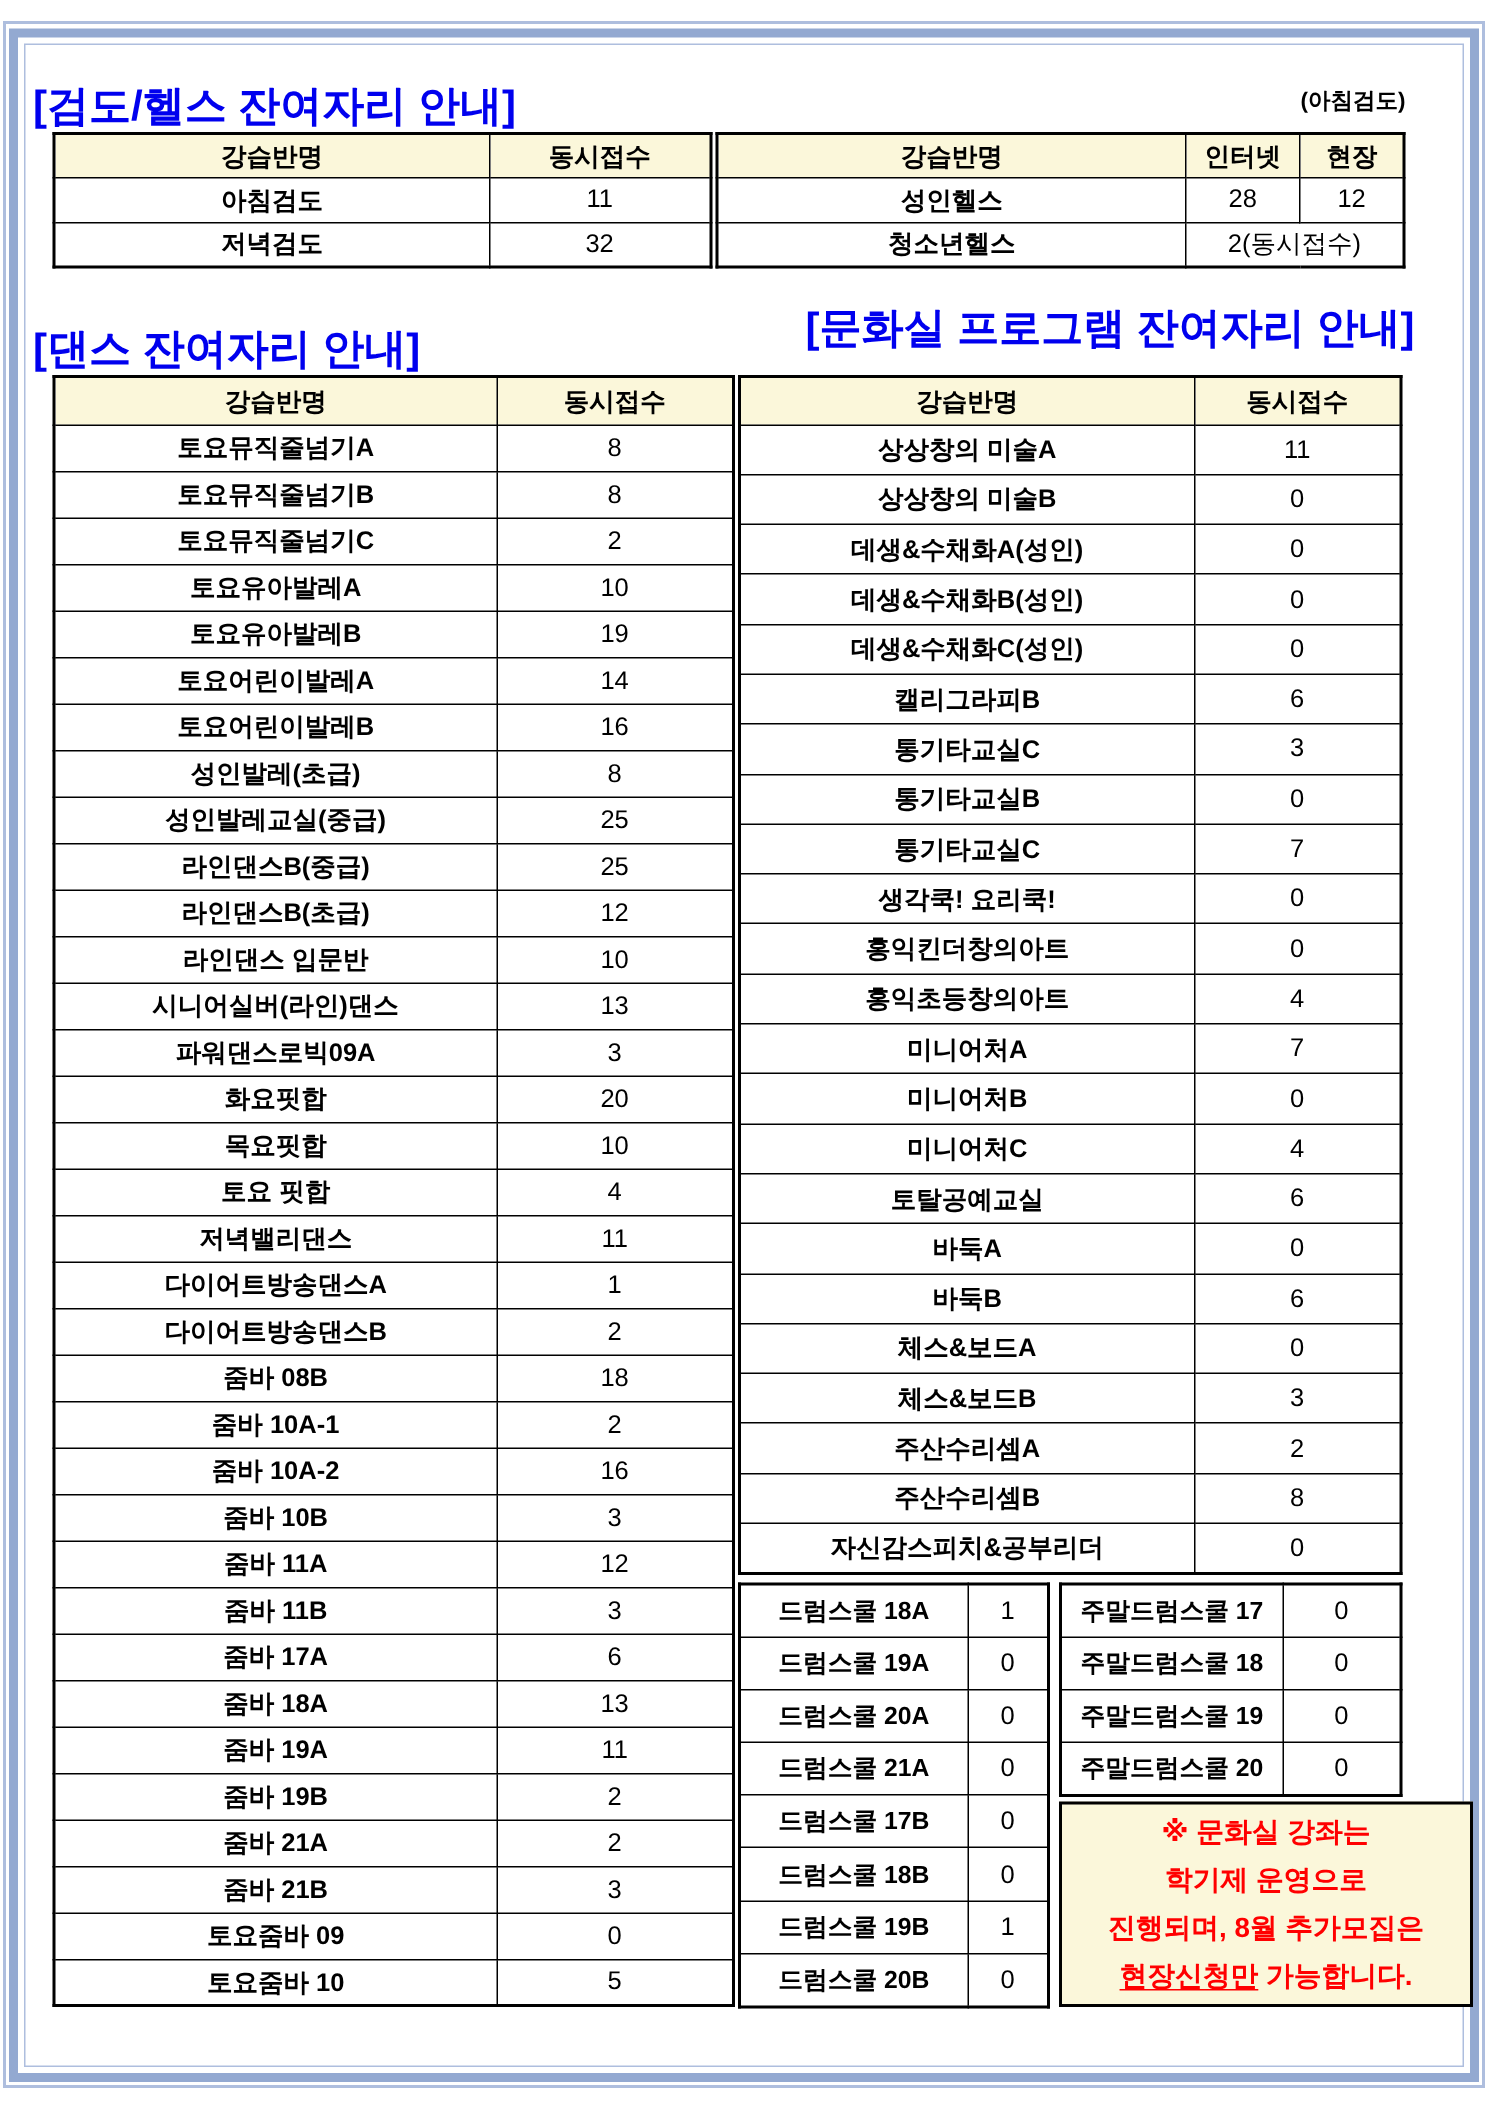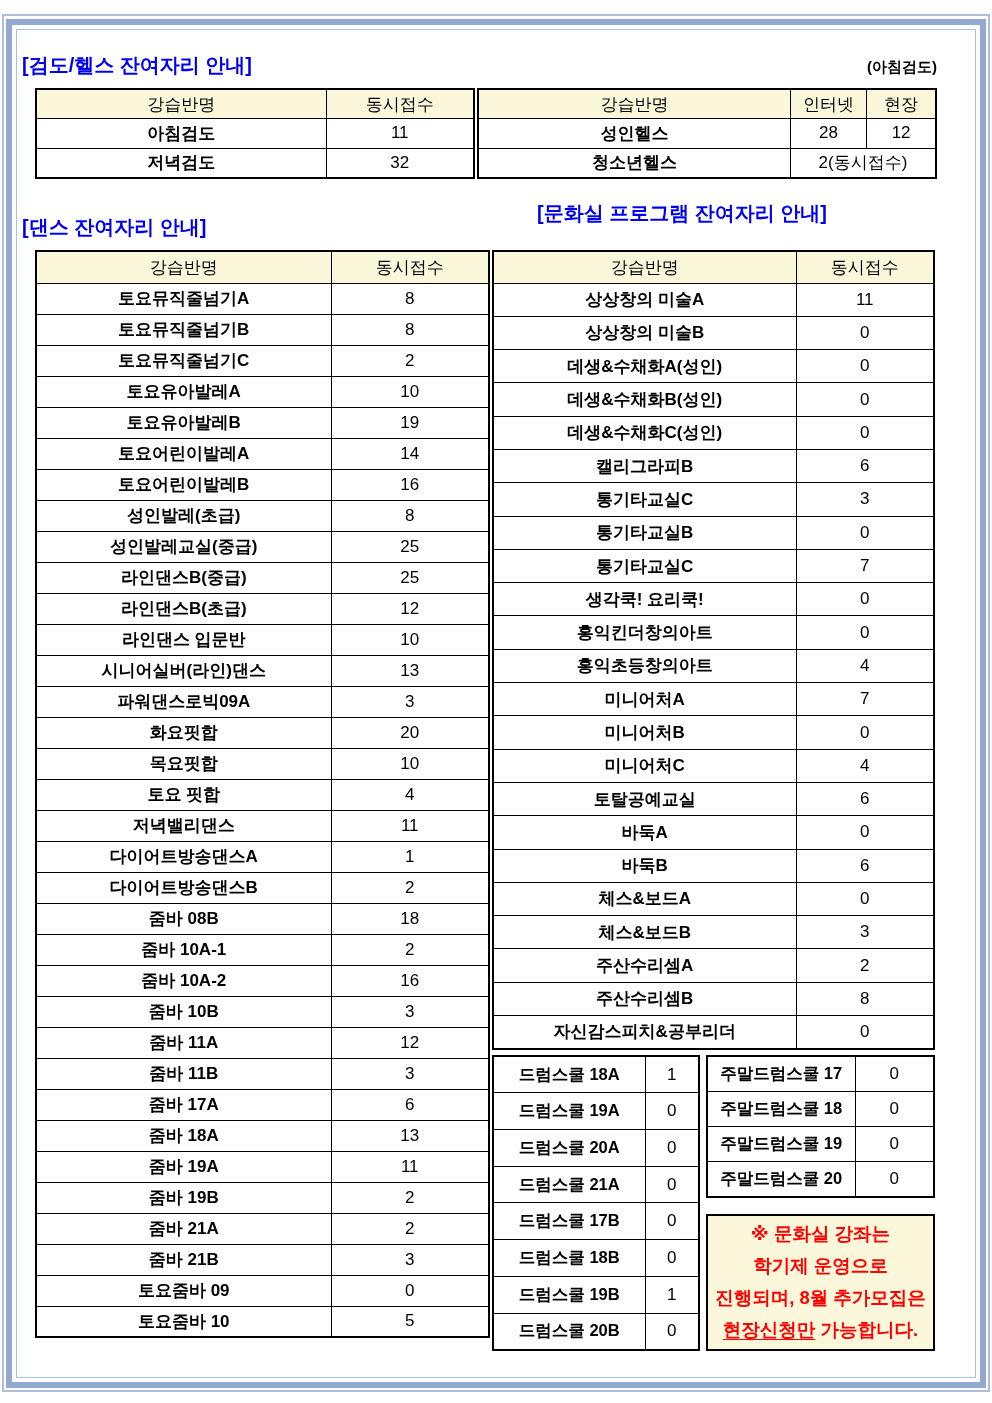--- a/index.html
+++ b/index.html
@@ -13,30 +13,30 @@
   *{box-sizing:border-box;margin:0;padding:0;}
   html,body{width:992px;height:1403px;background:#ffffff;overflow:hidden;}
   body{font-family:"Liberation Sans","DejaVu Sans",sans-serif;color:#000;}
   .page{position:relative;width:992px;height:1403px;background:#fff;}
 
   
   .frame-a{position:absolute;left:2px;right:2px;top:14px;bottom:11px;border:2px solid var(--frame-thin);pointer-events:none;}
   .frame-b{position:absolute;left:6px;right:6px;top:19px;bottom:15px;border:6px solid var(--frame-thick);pointer-events:none;}
   .frame-c{position:absolute;left:16px;right:16px;top:29px;bottom:25px;border:1px solid var(--frame-thin);pointer-events:none;}
 
-  .sec-title{position:absolute;font-size:20px;font-weight:bold;color:var(--title-blue);letter-spacing:0px;white-space:nowrap;}
+  .sec-title{position:absolute;font-size:28px;font-weight:bold;color:var(--title-blue);letter-spacing:0px;white-space:nowrap;}
   .t1{left:22px;top:52px;}
   .t2{left:22px;top:214px;}
   .t3{left:537px;top:200px;}
   .note-top{position:absolute;top:58px;right:55px;font-size:15px;font-weight:bold;color:#000;}
 
   table{border-collapse:collapse;table-layout:fixed;background:#fff;}
   table{border:2.5px solid var(--grid);}
   th,td{border:1px solid var(--grid);text-align:center;vertical-align:middle;overflow:hidden;white-space:nowrap;}
-  th{background:var(--header-bg);font-weight:normal;font-size:17px;}
+  th{background:var(--header-bg);font-weight:bold;font-size:17px;}
   td{font-size:17px;}
   td:first-child{font-weight:bold;}
   td:not(:first-child){font-weight:normal;}
 
   .top-tables{position:absolute;left:35px;top:88px;display:flex;gap:2px;}
   .t-kendo{width:440px;}
   .t-health{width:460px;}
   .t-kendo th,.t-kendo td,.t-health th,.t-health td{height:29.5px;}
 
   .t-dance{position:absolute;left:35px;top:250px;width:455px;}
@@ -44,26 +44,26 @@
   .t-dance td{height:31px;}
 
   .t-culture{position:absolute;left:492px;top:250px;width:443px;}
   .t-culture th{height:32px;}
   .t-culture td{height:33.3px;}
 
   .drum-wrap{position:absolute;left:492px;top:1055px;display:flex;gap:6px;}
   .t-drum{width:208px;}
   .t-drum td{height:35.2px;}
   .t-drum td:first-child{font-size:16.5px;text-align:center;}
-  .drum-right-col{display:flex;flex-direction:column;gap:16px;width:229px;}
+  .drum-right-col{display:flex;flex-direction:column;gap:3px;width:229px;}
   .t-weekend{width:229px;}
   .t-weekend td{height:35.2px;}
   .t-weekend td:first-child{font-size:16.5px;}
 
-  .notice{width:229px;height:137px;border:2px solid var(--grid);background:var(--header-bg);
+  .notice{width:276px;height:137px;border:2px solid var(--grid);background:var(--header-bg);
           color:var(--notice-red);font-weight:bold;font-size:18.5px;text-align:center;
           display:flex;flex-direction:column;justify-content:center;line-height:32px;}
   .notice .u{text-decoration:underline;text-underline-offset:3px;}
 </style>
 </head>
 <body>
 
 <div class="page">
   <div class="frame-a"></div>
   <div class="frame-b"></div>

